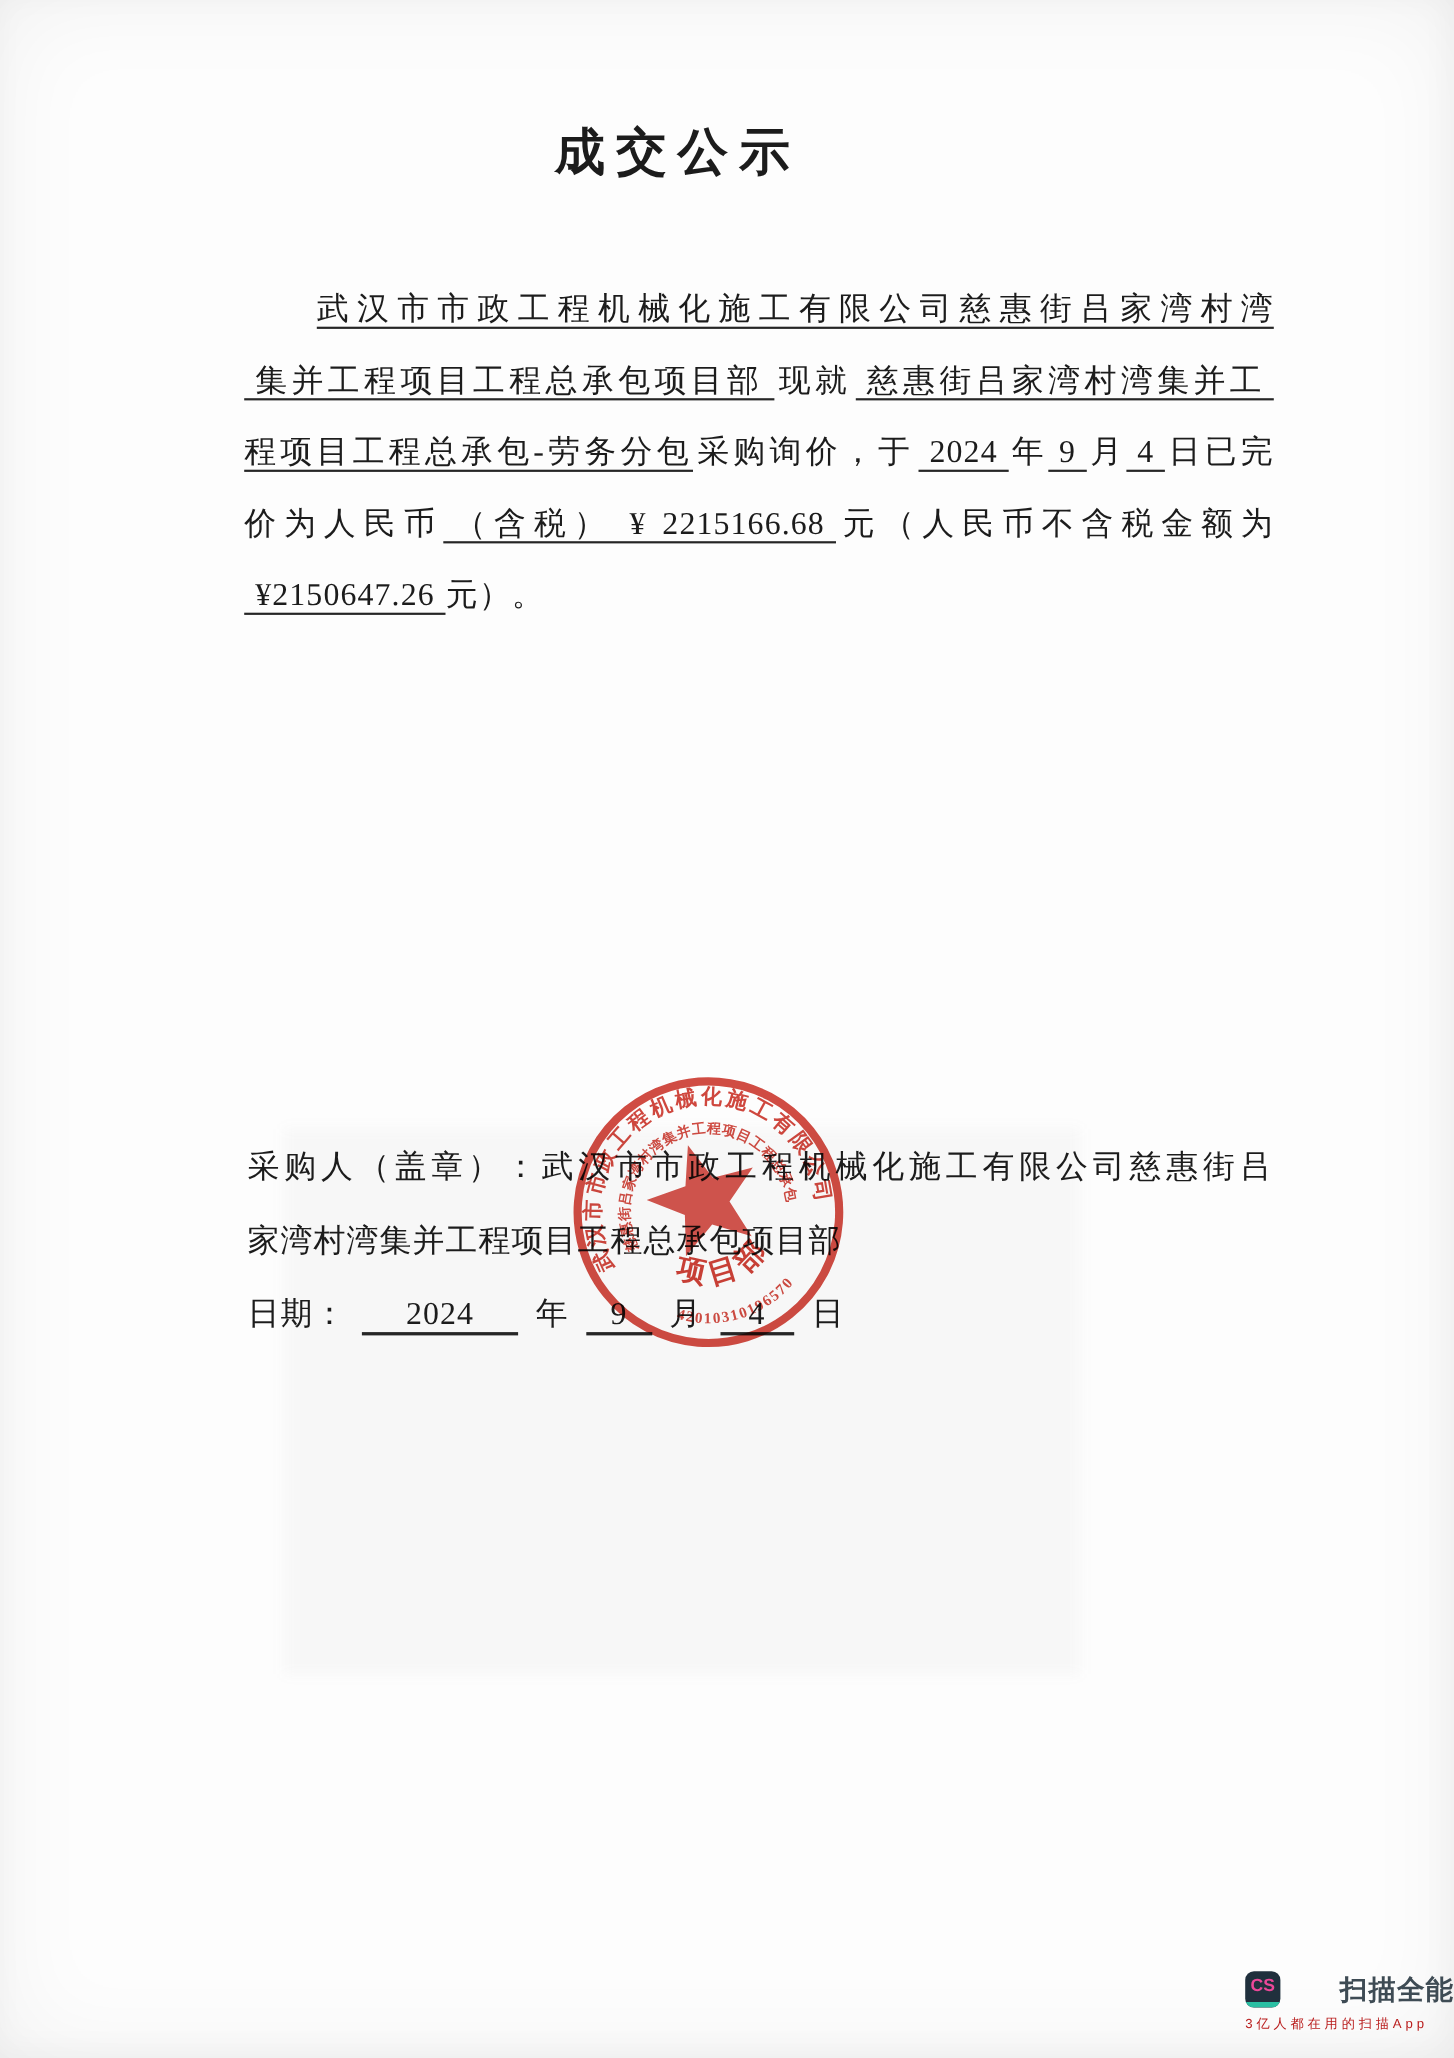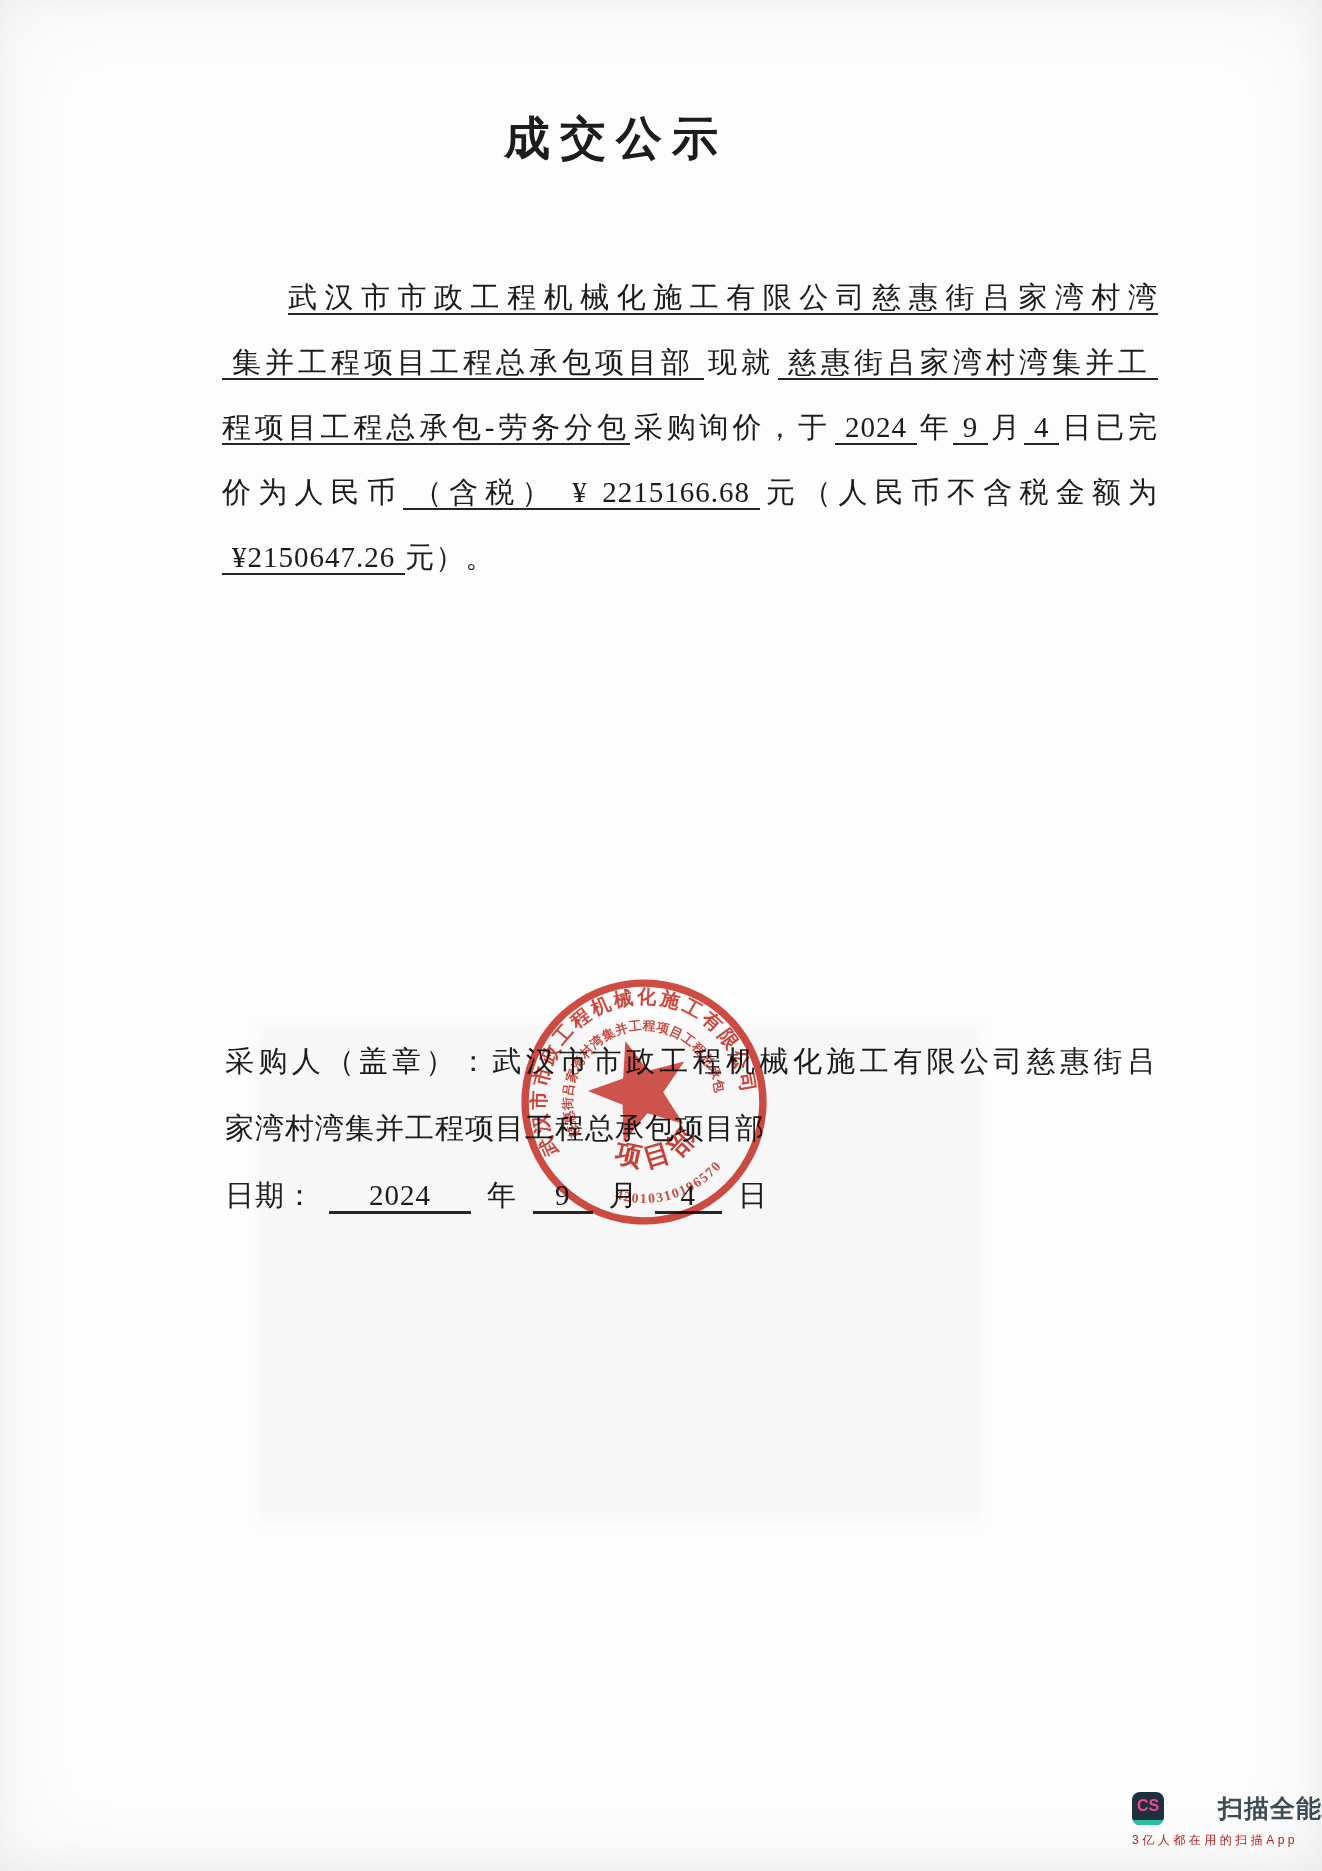--- a/index.html
+++ b/index.html
@@ -6,21 +6,21 @@
   .page{
     position:relative;width:1322px;height:1871px;background:#fdfdfd;
     font-family:"Liberation Serif","DejaVu Serif",serif;color:#1c1c1c;
     overflow:hidden;
     box-shadow:inset 0 0 90px rgba(0,0,0,.05), inset -4px -6px 30px rgba(0,0,0,.04);
   }
   .scan-shade{position:absolute;left:258px;top:1026px;width:724px;height:496px;
     background:rgba(110,110,110,.045);filter:blur(6px);}
   .doc-title{position:absolute;top:108px;left:0;width:1232px;text-align:center;
     font-size:46px;font-weight:700;letter-spacing:10px;}
-  .para{position:absolute;left:222px;top:265px;width:936px;
+  .para{position:absolute;left:222px;top:249px;width:936px;
     font-size:29px;line-height:65px;letter-spacing:1px;}
   .line{min-height:65px;}
   .j{text-align:justify;text-align-last:justify;}
   .indent{text-indent:66px;}
   .u{border-bottom:2px solid #262626;}
   .pad-s{padding:0 10px;}
   .pad-m{padding:0 18px;}
   .pad-l{padding:0 30px;}
   .gap{margin:0 4px;}
   .publicity{position:absolute;left:292px;top:698px;width:862px;

